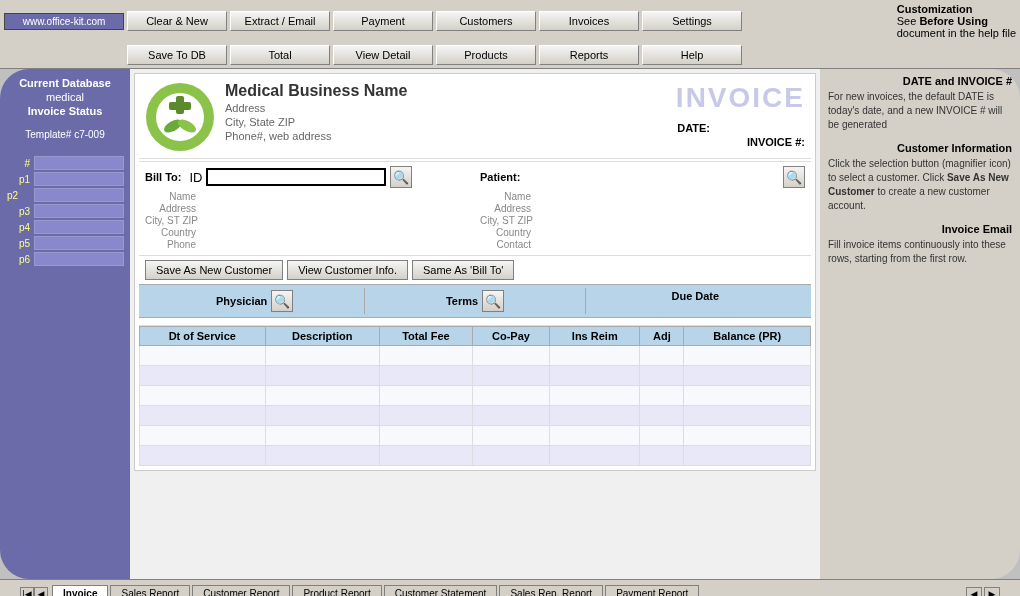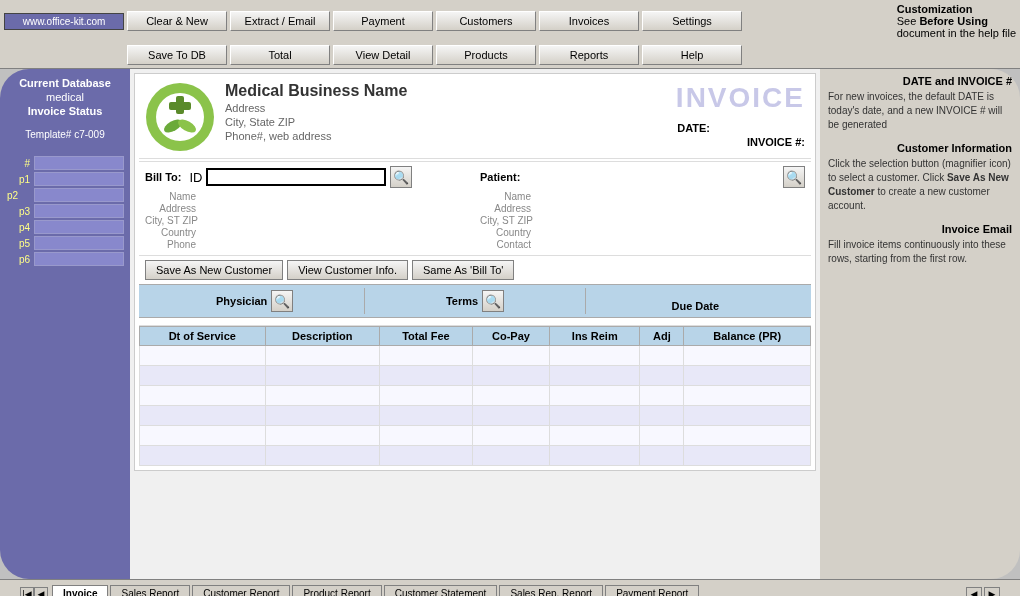--- a/index.html
+++ b/index.html
@@ -44,21 +44,21 @@
     .bill-col { flex: 1; }
     .bill-header { display: flex; align-items: center; gap: 4px; margin-bottom: 3px; }
     .bill-title { font-weight: bold; font-size: 11px; }
     .magnifier-btn { width: 22px; height: 22px; background: linear-gradient(to bottom, #f5f5f5, #d4d0c8); border: 1px solid #808080; cursor: pointer; display: flex; align-items: center; justify-content: center; font-size: 13px; }
     .bill-id-input { border: 2px solid #000; height: 18px; width: 180px; font-size: 11px; padding: 1px 3px; }
     .bill-field-row { display: flex; align-items: center; margin-bottom: 1px; }
     .bill-field-label { color: #888; font-size: 10px; min-width: 55px; text-align: right; padding-right: 4px; }
     .bill-field-value { font-size: 11px; color: #333; }
 
     
-    .physician-row { background: #b8d4e8; display: flex; align-items: flex-end; padding: 3px 6px; border-top: 1px solid #aaa; border-bottom: 1px solid #aaa; }
+    .physician-row { background: #b8d4e8; display: flex; align-items: flex-start; padding: 3px 6px; border-top: 1px solid #aaa; border-bottom: 1px solid #aaa; }
     .phys-cell { flex: 1; display: flex; align-items: center; justify-content: center; gap: 4px; font-weight: bold; font-size: 11px; border-right: 1px solid #aaa; padding: 2px 6px; }
     .phys-cell:last-child { border-right: none; }
 
     
     .invoice-table { width: 100%; border-collapse: collapse; font-size: 11px; }
     .invoice-table th { background: #b8d4e8; border: 1px solid #aaa; padding: 3px 4px; font-weight: bold; text-align: center; }
     .invoice-table td { border: 1px solid #ddd; padding: 2px 4px; height: 20px; background: #f8f8ff; }
     .invoice-table tr:nth-child(even) td { background: #e8e8f8; }
 
     

